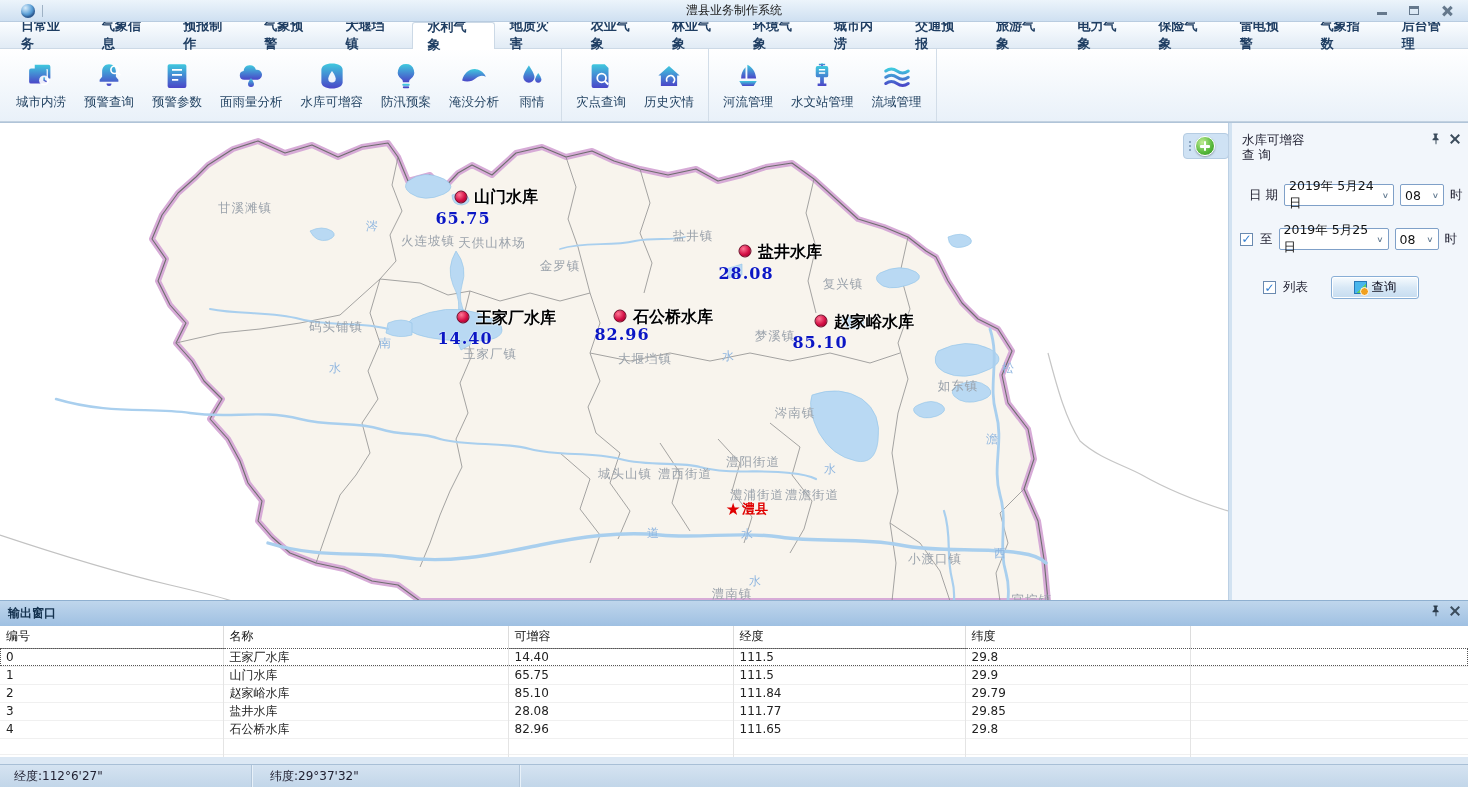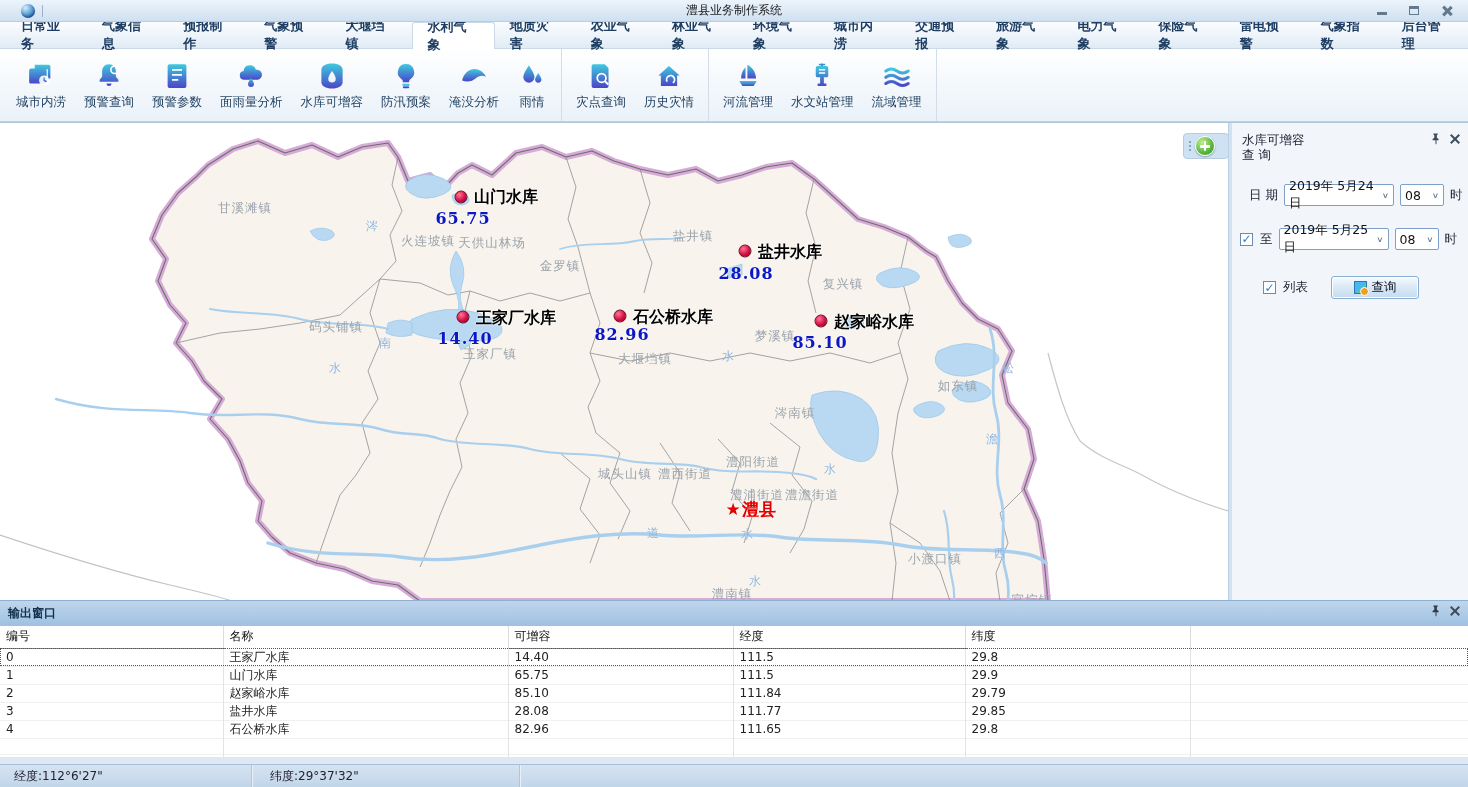--- a/index.html
+++ b/index.html
@@ -50,21 +50,21 @@
   .res-marker { position:absolute; width:13px; height:13px; border-radius:50%;
     transform:translate(-50%,-50%); border:1px solid #6e0020;
     background:radial-gradient(circle at 35% 30%, #ff7795, #d40f45 55%, #8a0028); }
   .res-name { position:absolute; transform:translateY(-50%); white-space:nowrap;
     font-family:"DejaVu Serif","Liberation Serif",serif; font-weight:bold; font-size:16px;
     color:#000; text-shadow:0 0 2px #fff,0 0 2px #fff; }
   .res-value { position:absolute; transform:translate(-50%,-50%);
     font-family:"DejaVu Serif","Liberation Serif",serif; font-weight:bold; font-size:16px;
     color:#0b16c4; letter-spacing:1px; text-shadow:0 0 2px #fff; }
   .seat-star { position:absolute; transform:translate(-50%,-50%); color:#e00000; font-size:17px; }
-  .seat-name { position:absolute; transform:translateY(-50%); color:#e00000; font-size:17px; font-weight:bold; }
+  .seat-name { position:absolute; transform:translateY(-50%); color:#e00000; font-size:13px; font-weight:bold; }
   #map-zoom-widget { position:absolute; left:1183px; top:10px; width:46px; height:26px;
     background:#cfe2f4; border:1px solid #b5cce2; border-radius:4px;
     display:flex; align-items:center; }
   #map-zoom-widget .grip { display:flex; flex-direction:column; gap:2px; margin:0 4px 0 5px; }
   #map-zoom-widget .grip i { width:2px; height:2px; background:#8aa4c0; }
   .zoom-btn { width:20px; height:20px; border-radius:50%; position:relative;
     background:radial-gradient(circle at 35% 30%, #c2ec96, #58b93c 58%, #2f8f22);
     border:1px solid #fff; box-shadow:0 1px 2px rgba(0,0,0,.35); }
   .plus::before,.plus::after { content:""; position:absolute; background:#fff; border-radius:1px; }
   .plus::before { left:4px; top:8px; width:10px; height:2.5px; }

